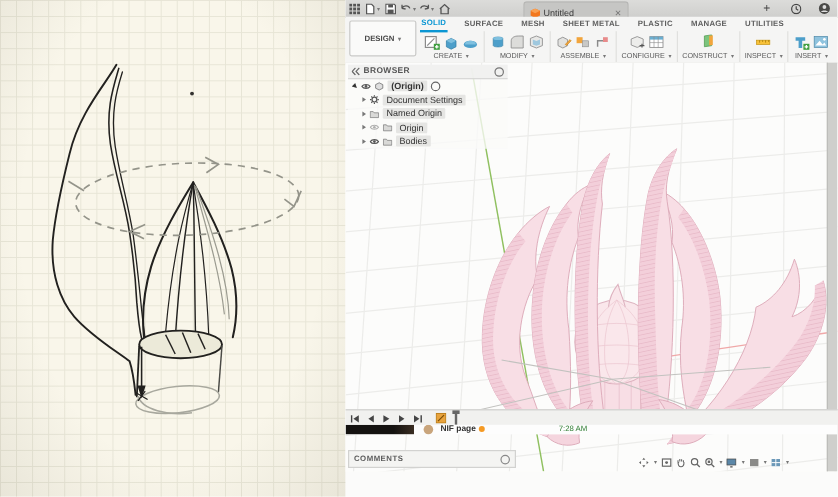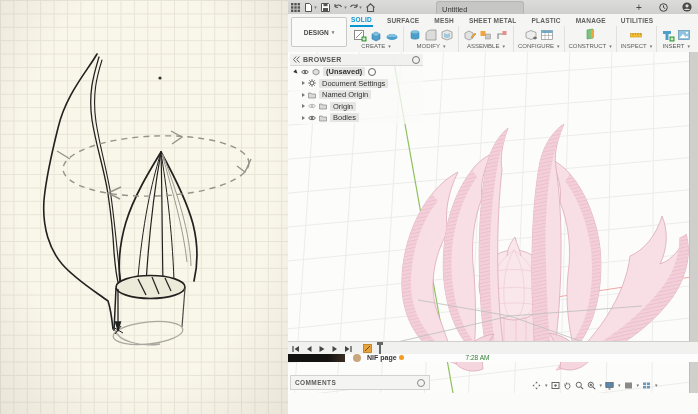--- a/index.html
+++ b/index.html
@@ -18,23 +18,23 @@
 
   
   #fusion{left:288px;top:0;width:410px;height:414px;background:#fbfbfa;}
 
   
   #tabbar{left:0;top:0;width:410px;height:14px;background:linear-gradient(#dcdcda,#cfcfcd);
     border-bottom:1px solid #b9b9b7;display:flex;align-items:center;font-size:8px;color:#3c3c3c;}
   .qico{width:15px;height:12px;display:flex;align-items:center;justify-content:center;color:#555;}
   .qico svg{width:9px;height:9px;}
   .caret{font-size:5px;color:#777;margin-left:1px;}
-  .doctab{position:absolute;top:1px;height:13px;display:flex;align-items:flex-start;gap:3px;
+  .doctab{position:absolute;top:1px;height:13px;display:flex;align-items:flex-end;gap:3px;
     padding:0 5px;border:1px solid #b5b5b3;border-bottom:none;border-radius:3px 3px 0 0;
-    font-size:7.5px;color:#3a3a3a;white-space:nowrap;flex-direction:column;}
+    font-size:7.5px;color:#3a3a3a;white-space:nowrap;}
   .doctab.inactive{background:#c6c6c4;left:148px;width:76px;}
   .doctab.active{background:#f2f2f0;left:232px;width:100px;}
   .tab-x{color:#777;font-size:7px;margin-left:auto;}
   .fulogo{width:8px;height:8px;}
   .tbbtn{position:absolute;top:0;height:14px;width:14px;display:flex;align-items:center;
     justify-content:center;color:#444;font-size:10px;}
 
   
   #ribbon{left:0;top:14px;width:410px;height:38px;background:#f5f5f4;border-bottom:1px solid #d7d7d5;}
   #rtabs{position:absolute;left:62px;top:0;height:12px;display:flex;gap:13px;align-items:center;}
@@ -475,21 +475,21 @@
           <svg viewBox="0 0 8 8">
               <path d="M0.5,4 C2,1.8 6,1.8 7.5,4 C6,6.2 2,6.2 0.5,4 Z" fill="none" stroke="#555" stroke-width=".9"></path>
               <circle cx="4" cy="4" r="1.1" fill="#555"></circle>
             </svg>
         </span>
         <span class="bicon">
           <svg viewBox="0 0 8 8">
               <path d="M1,2.5 L4,1 L7,2.5 L7,5.5 L4,7 L1,5.5 Z" fill="#dedede" stroke="#777" stroke-width=".7"></path>
             </svg>
         </span>
-        <span class="chip" style="font-weight:bold;">(Unsaved)</span>
+        <span class="chip" style="font-weight:bold;">(Origin)</span>
         <span style="width:6px;height:6px;border-radius:50%;border:1.2px solid #666;position:relative;"></span>
       </div>
       <div class="brow" style="padding-left:12px;">
         <span class="tri"></span>
         <span class="bicon">
           <svg viewBox="0 0 8 8">
               <circle cx="4" cy="4" r="2" fill="none" stroke="#555" stroke-width="1"></circle>
               <g stroke="#555" stroke-width="1">
                 <path d="M4,0.3 V1.5 M4,6.5 V7.7 M0.3,4 H1.5 M6.5,4 H7.7 M1.4,1.4 L2.2,2.2 M5.8,5.8 L6.6,6.6 M6.6,1.4 L5.8,2.2 M2.2,5.8 L1.4,6.6"></path>
               </g>

